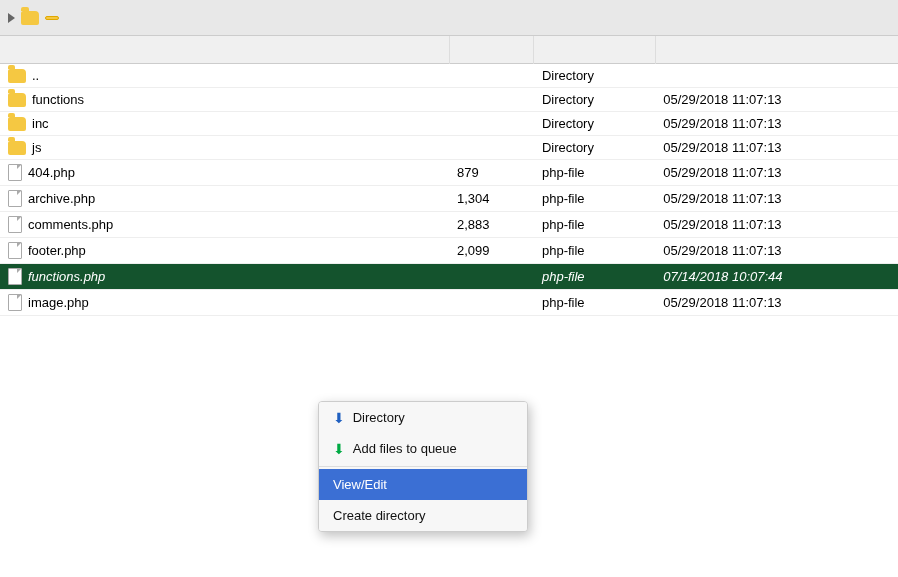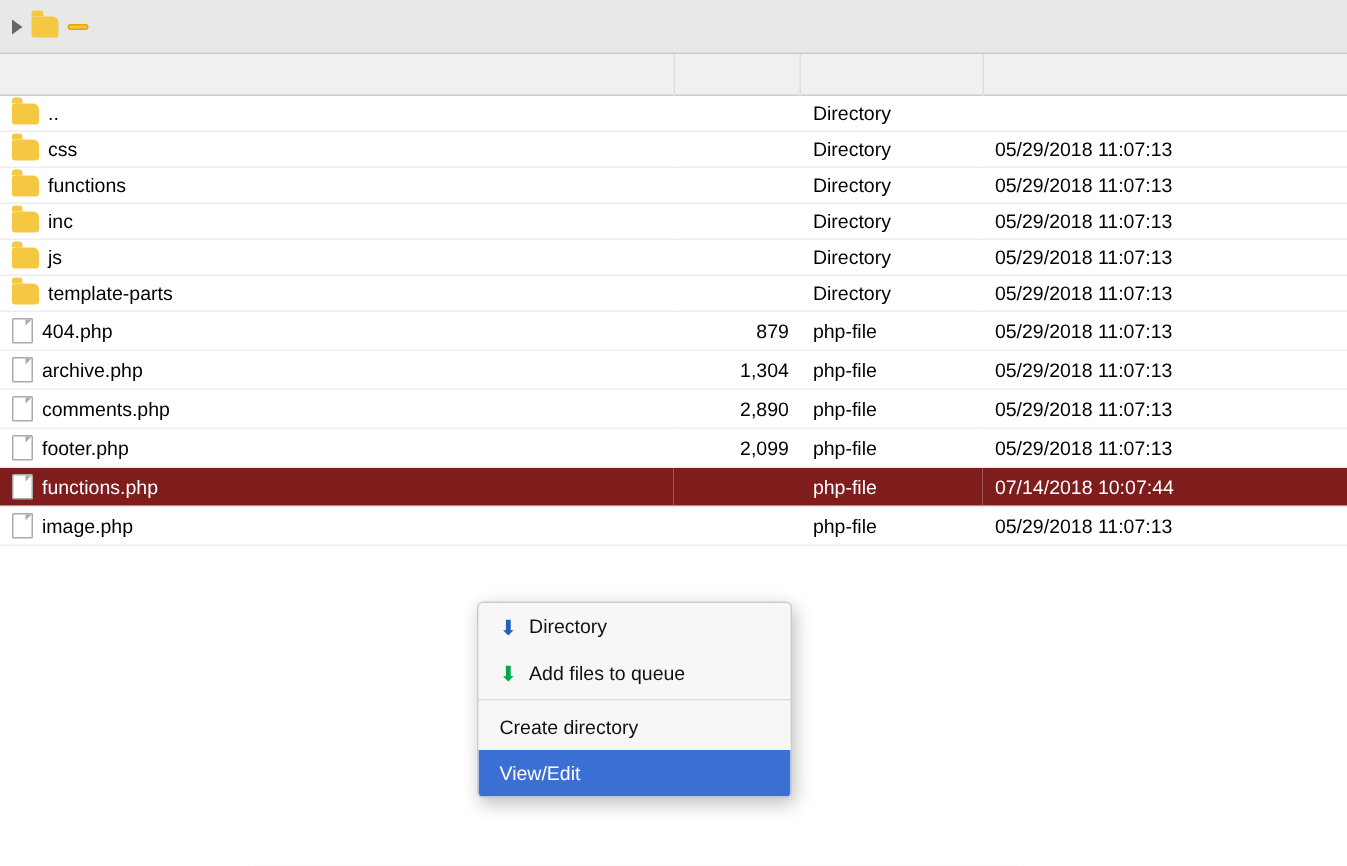--- a/index.html
+++ b/index.html
@@ -105,32 +105,33 @@
     .th-lastmod {
       width: 200px;
     }
 
     .file-table tbody tr {
       border-bottom: 1px solid #eee;
       cursor: pointer;
     }
 
     .file-table tbody tr.selected {
-      background: #7f1d1d;
+      background: #14532d;
       color: #fff;
+      font-style: italic;
     }
 
     .file-table td {
       padding: 4px 8px;
       white-space: nowrap;
       font-size: 13px;
     }
 
     .td-filesize {
-      text-align: right;
+      text-align: left;
     }
 
     .file-name-cell {
       display: flex;
       align-items: center;
       gap: 6px;
     }
 
     .file-icon {
       display: inline-block;
@@ -264,31 +265,20 @@
             </div>
           </td>
           <td class="td-filesize"></td>
           <td>Directory</td>
           <td></td>
         </tr>
         <tr>
           <td>
             <div class="file-name-cell">
               <span class="file-icon folder"></span>
-              <span>css</span>
-            </div>
-          </td>
-          <td class="td-filesize"></td>
-          <td>Directory</td>
-          <td>05/29/2018 11:07:13</td>
-        </tr>
-        <tr>
-          <td>
-            <div class="file-name-cell">
-              <span class="file-icon folder"></span>
               <span>functions</span>
             </div>
           </td>
           <td class="td-filesize"></td>
           <td>Directory</td>
           <td>05/29/2018 11:07:13</td>
         </tr>
         <tr>
           <td>
             <div class="file-name-cell">
@@ -307,31 +297,20 @@
               <span>js</span>
             </div>
           </td>
           <td class="td-filesize"></td>
           <td>Directory</td>
           <td>05/29/2018 11:07:13</td>
         </tr>
         <tr>
           <td>
             <div class="file-name-cell">
-              <span class="file-icon folder"></span>
-              <span>template-parts</span>
-            </div>
-          </td>
-          <td class="td-filesize"></td>
-          <td>Directory</td>
-          <td>05/29/2018 11:07:13</td>
-        </tr>
-        <tr>
-          <td>
-            <div class="file-name-cell">
               <span class="file-icon file"></span>
               <span>404.php</span>
             </div>
           </td>
           <td class="td-filesize">879</td>
           <td>php-file</td>
           <td>05/29/2018 11:07:13</td>
         </tr>
         <tr>
           <td>
@@ -344,21 +323,21 @@
           <td>php-file</td>
           <td>05/29/2018 11:07:13</td>
         </tr>
         <tr>
           <td>
             <div class="file-name-cell">
               <span class="file-icon file"></span>
               <span>comments.php</span>
             </div>
           </td>
-          <td class="td-filesize">2,890</td>
+          <td class="td-filesize">2,883</td>
           <td>php-file</td>
           <td>05/29/2018 11:07:13</td>
         </tr>
         <tr>
           <td>
             <div class="file-name-cell">
               <span class="file-icon file"></span>
               <span>footer.php</span>
             </div>
           </td>
@@ -394,20 +373,20 @@
   <div class="context-menu" id="context-menu">
   <div class="context-menu-item">
         <span class="down-arrow">⬇</span>
         <span>Directory</span>
       </div>
       <div class="context-menu-item">
         <span class="down-arrow green">⬇</span>
         <span>Add files to queue</span>
       </div>
       <div class="context-menu-divider"></div>
+      <div class="context-menu-item highlighted">
+        <span>View/Edit</span>
+      </div>
       <div class="context-menu-item">
         <span>Create directory</span>
       </div>
-      <div class="context-menu-item highlighted">
-        <span>View/Edit</span>
-      </div>
     </div>
 </div>
 
 </body></html>

